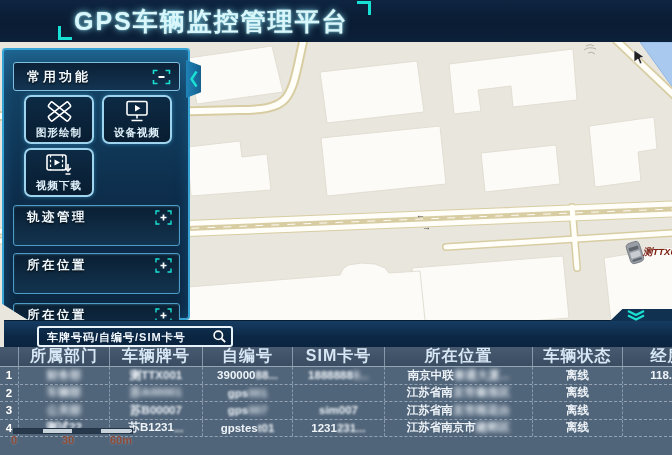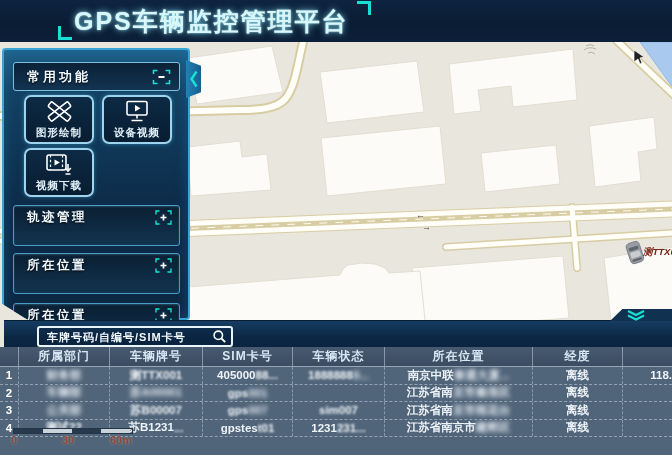--- a/index.html
+++ b/index.html
@@ -64,21 +64,21 @@
   .table-collapse-tab svg{margin-left:16px;}
   
   .datatable{position:absolute;left:0;top:347px;width:672px;height:108px;z-index:30;
     background:rgba(74,96,118,.96);overflow:hidden;}
   .trow{display:grid;grid-template-columns:19px 91px 93px 90px 92px 148px 90px 90px;}
   .trow.thead{height:19px;background:linear-gradient(180deg,#475a70,#3a4c61);
     border-bottom:1px solid rgba(215,228,240,.55);}
   .trow.tbody{height:16.5px;border-bottom:1px dashed rgba(230,240,250,.45);}
   .tcell{display:flex;align-items:center;justify-content:center;overflow:hidden;
     white-space:nowrap;border-right:1px dashed rgba(222,236,248,.38);}
-  .thead .tcell{color:#d8e7f5;font-size:12px;font-weight:bold;letter-spacing:1px;
+  .thead .tcell{color:#d8e7f5;font-size:16px;font-weight:bold;letter-spacing:1px;
     border-right:1px solid rgba(222,236,248,.45);}
   .tbody .tcell{color:#eef3f8;font-size:11.5px;font-weight:bold;}
   .tcell.idx{color:#ffffff;}
   .blur{filter:blur(2.2px);opacity:.92;}
   .blur2{filter:blur(1.2px);}
   
   .scalebar{position:absolute;left:13px;top:428px;width:150px;z-index:40;}
   .sbar{display:flex;height:4px;border:1px solid #243648;width:118px;}
   .sbar span{height:100%;}
   .sbar .s1,.sbar .s3{width:29px;background:#27394c;}
@@ -279,35 +279,36 @@
       <polyline points="2,1 10,5 18,1" fill="none" stroke="#1be0d4" stroke-width="2.1"></polyline>
       <polyline points="2,5.5 10,9.5 18,5.5" fill="none" stroke="#1be0d4" stroke-width="2.1"></polyline>
     </svg>
   </div>
 
   <div class="datatable">
       <div class="trow thead">
         <div class="tcell c0"></div>
         <div class="tcell c1">所属部门</div>
         <div class="tcell c2">车辆牌号</div>
+        <div class="tcell c3">自编号</div>
         <div class="tcell c4">SIM卡号</div>
+        <div class="tcell c5">所在位置</div>
         <div class="tcell c6">车辆状态</div>
-        <div class="tcell c5">所在位置</div>
         <div class="tcell c7">经度</div>
       </div>
       <div class="trow tbody">
         <div class="tcell idx">1</div>
         <div class="tcell">
           <span class="blur">财务部</span>
         </div>
         <div class="tcell">
           <span class="blur2">测TTX001</span>
         </div>
         <div class="tcell">
-          <span>405000</span>
+          <span>390000</span>
           <span class="blur2">88...</span>
         </div>
         <div class="tcell">
           <span class="blur2">1888888</span>
           <span class="blur">8...</span>
         </div>
         <div class="tcell">
           <span>南京中联</span>
           <span class="blur">泰通大厦...</span>
         </div>

